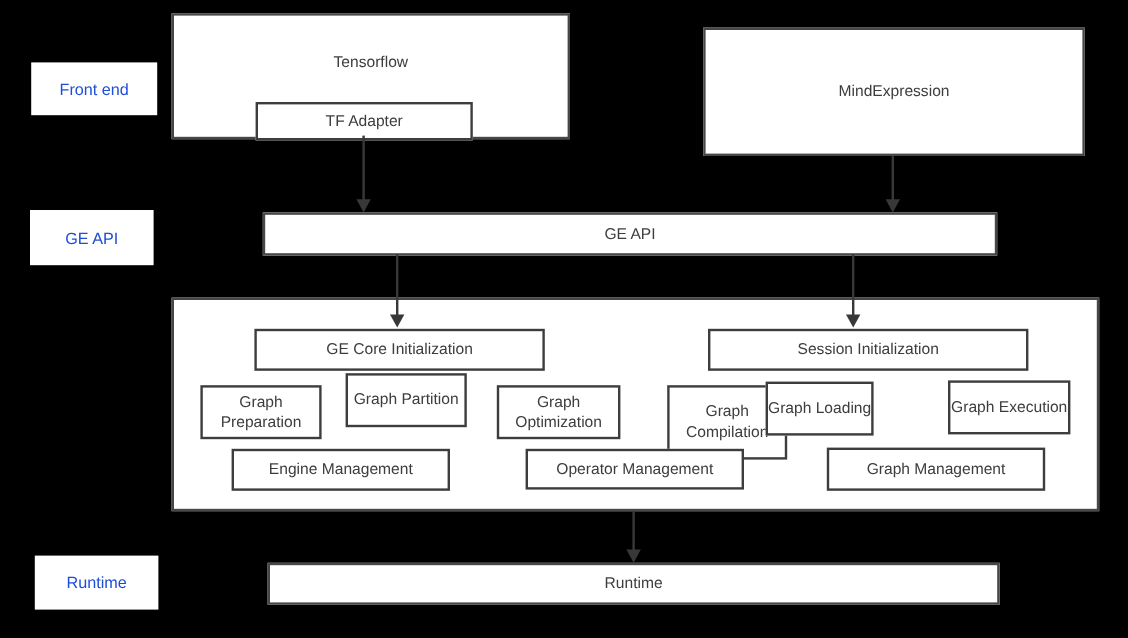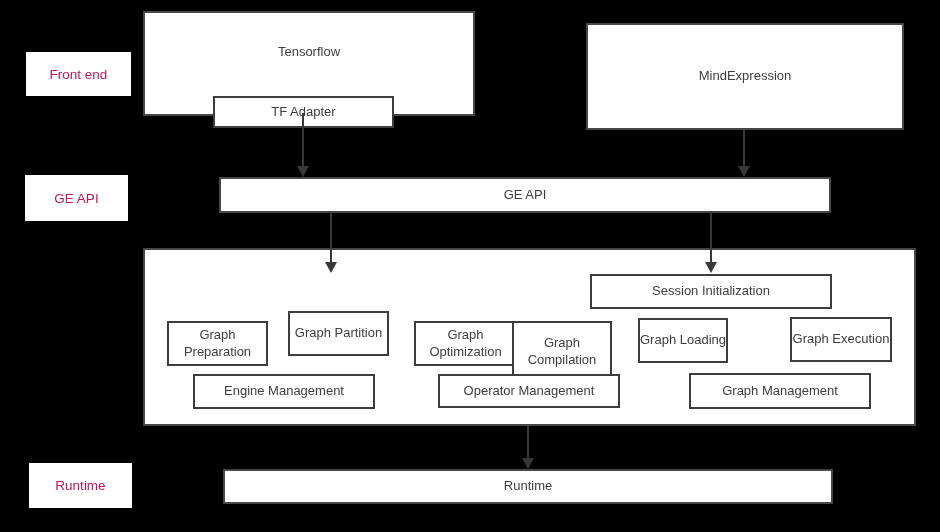--- a/index.html
+++ b/index.html
@@ -31,21 +31,21 @@
   .panel {
     position: absolute;
     box-sizing: border-box;
     background: #ffffff;
     border: 2px solid #474747;
   }
   .side-label {
     position: absolute;
     box-sizing: border-box;
     background: #ffffff;
-    color: #be185d;
+    color: #1d4ed8;
     font-size: 13.5px;
     display: flex;
     align-items: center;
     justify-content: center;
     text-align: left;
   }
   .title-top {
     align-items: flex-start;
     padding-top: 31px;
   }
@@ -80,33 +80,34 @@
 </head>
 <body>
 
 <div id="canvas">
 
   <div class="side-label" style="left:26px; top:52px; width:105px; height:44px;">Front end</div>
   <div class="side-label" style="left:25px; top:175px; width:103px; height:46px;">GE API</div>
   <div class="side-label" style="left:29px; top:463px; width:103px; height:45px;">Runtime</div>
 
   <div class="box title-top z1" style="left:143px; top:11px; width:332px; height:105px;">Tensorflow</div>
-  <div class="box z2" style="left:213px; top:96px; width:181px; height:32px; border-color:#3d3d3d;">TF Adapter</div>
+  <div class="box z2" style="left:213px; top:85px; width:181px; height:32px; border-color:#3d3d3d;">TF Adapter</div>
   <div class="box z1" style="left:586px; top:23px; width:318px; height:107px;">MindExpression</div>
 
   <div class="box z1" style="left:219px; top:177px; width:612px; height:36px;">GE API</div>
 
   <div class="panel z1" style="left:143px; top:248px; width:773px; height:178px;"></div>
 
-  <div class="box z2" style="left:590px; top:274px; width:242px; height:35px; border-color:#3d3d3d;">Session Initialization</div>
+  <div class="box z2" style="left:212px; top:274px; width:242px; height:35px; border-color:#3d3d3d;">GE Core Initialization</div>
+  <div class="box z2" style="left:590px; top:274px; width:267px; height:35px; border-color:#3d3d3d;">Session Initialization</div>
 
   <div class="box z2" style="left:167px; top:321px; width:101px; height:45px; border-color:#3d3d3d;">Graph Preparation</div>
   <div class="box z2" style="left:288px; top:311px; width:101px; height:45px; border-color:#3d3d3d;">Graph Partition</div>
   <div class="box z2" style="left:414px; top:321px; width:103px; height:45px; border-color:#3d3d3d;">Graph Optimization</div>
-  <div class="box z2" style="left:512px; top:321px; width:100px; height:62px; border-color:#3d3d3d;">Graph Compilation</div>
+  <div class="box z2" style="left:556px; top:321px; width:100px; height:62px; border-color:#3d3d3d;">Graph Compilation</div>
   <div class="box z2" style="left:638px; top:318px; width:90px; height:45px; border-color:#3d3d3d;">Graph Loading</div>
   <div class="box z2" style="left:790px; top:317px; width:102px; height:45px; border-color:#3d3d3d;">Graph Execution</div>
 
   <div class="box z2" style="left:193px; top:374px; width:182px; height:35px; border-color:#3d3d3d;">Engine Management</div>
   <div class="box z2" style="left:438px; top:374px; width:182px; height:34px; border-color:#3d3d3d;">Operator Management</div>
   <div class="box z2" style="left:689px; top:373px; width:182px; height:36px; border-color:#3d3d3d;">Graph Management</div>
 
   <div class="box z1" style="left:223px; top:469px; width:610px; height:35px;">Runtime</div>
 
   <div class="arrow" style="left:297px; top:113px; height:64px;"></div>

